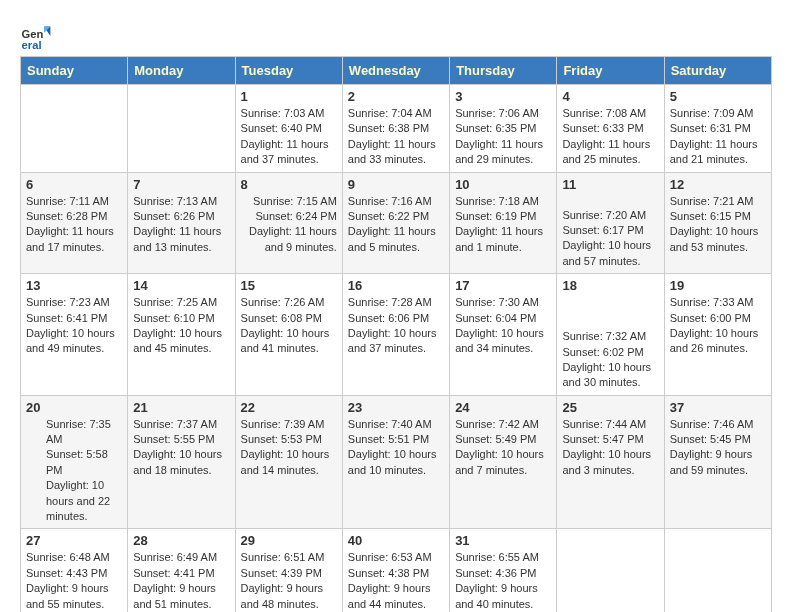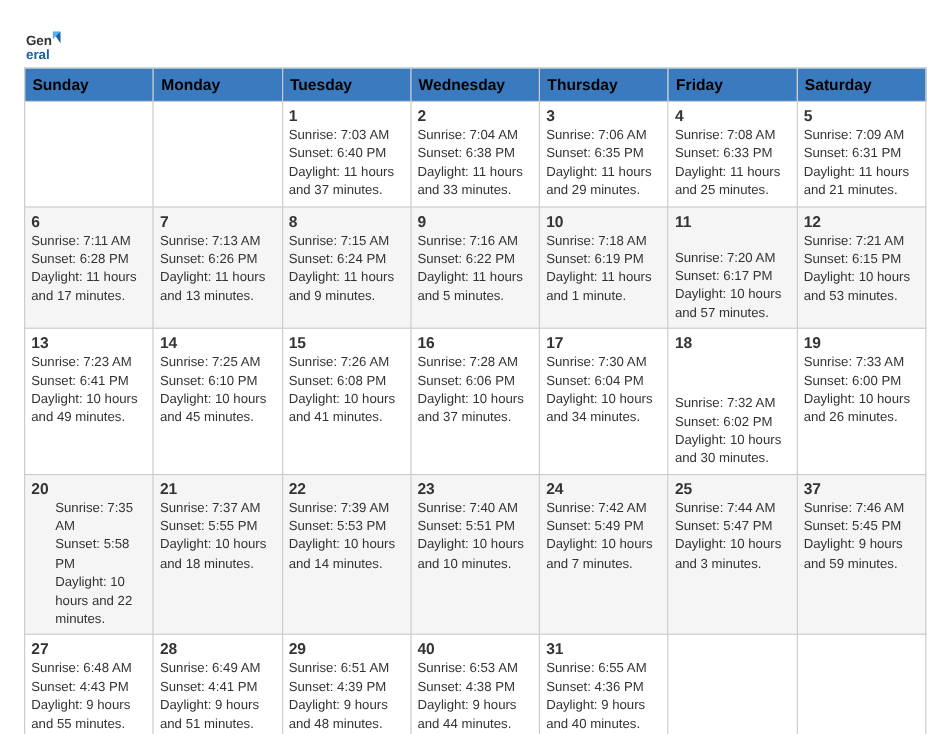--- a/index.html
+++ b/index.html
@@ -45,21 +45,21 @@
       font-size: 16px;
       color: #444;
     }
     table {
       width: 100%;
       border-collapse: collapse;
       table-layout: fixed;
     }
     thead tr th {
       background-color: #3a7abf;
-      color: #000000;
+      color: #fef9c3;
       text-align: left;
       padding: 6px 6px;
       font-size: 13px;
       border: 1px solid #ccc;
     }
     tbody tr td {
       vertical-align: top;
       border: 1px solid #ccc;
       padding: 4px 5px;
       font-size: 11px;
@@ -159,21 +159,21 @@
 Daylight: 11 hours and 17 minutes.</div>
         </td>
         <td>
           <span class="day-number">7</span>
           <div class="day-info" style="white-space: pre-line;">Sunrise: 7:13 AM
 Sunset: 6:26 PM
 Daylight: 11 hours and 13 minutes.</div>
         </td>
         <td>
           <span class="day-number">8</span>
-          <div class="day-info" style="white-space: pre-line;">Sunrise: 7:15 AM
+          <div class="day-info" style="white-space: pre-line; text-align: right;">Sunrise: 7:15 AM
 Sunset: 6:24 PM
 Daylight: 11 hours and 9 minutes.</div>
         </td>
         <td>
           <span class="day-number">9</span>
           <div class="day-info" style="white-space: pre-line;">Sunrise: 7:16 AM
 Sunset: 6:22 PM
 Daylight: 11 hours and 5 minutes.</div>
         </td>
         <td>

